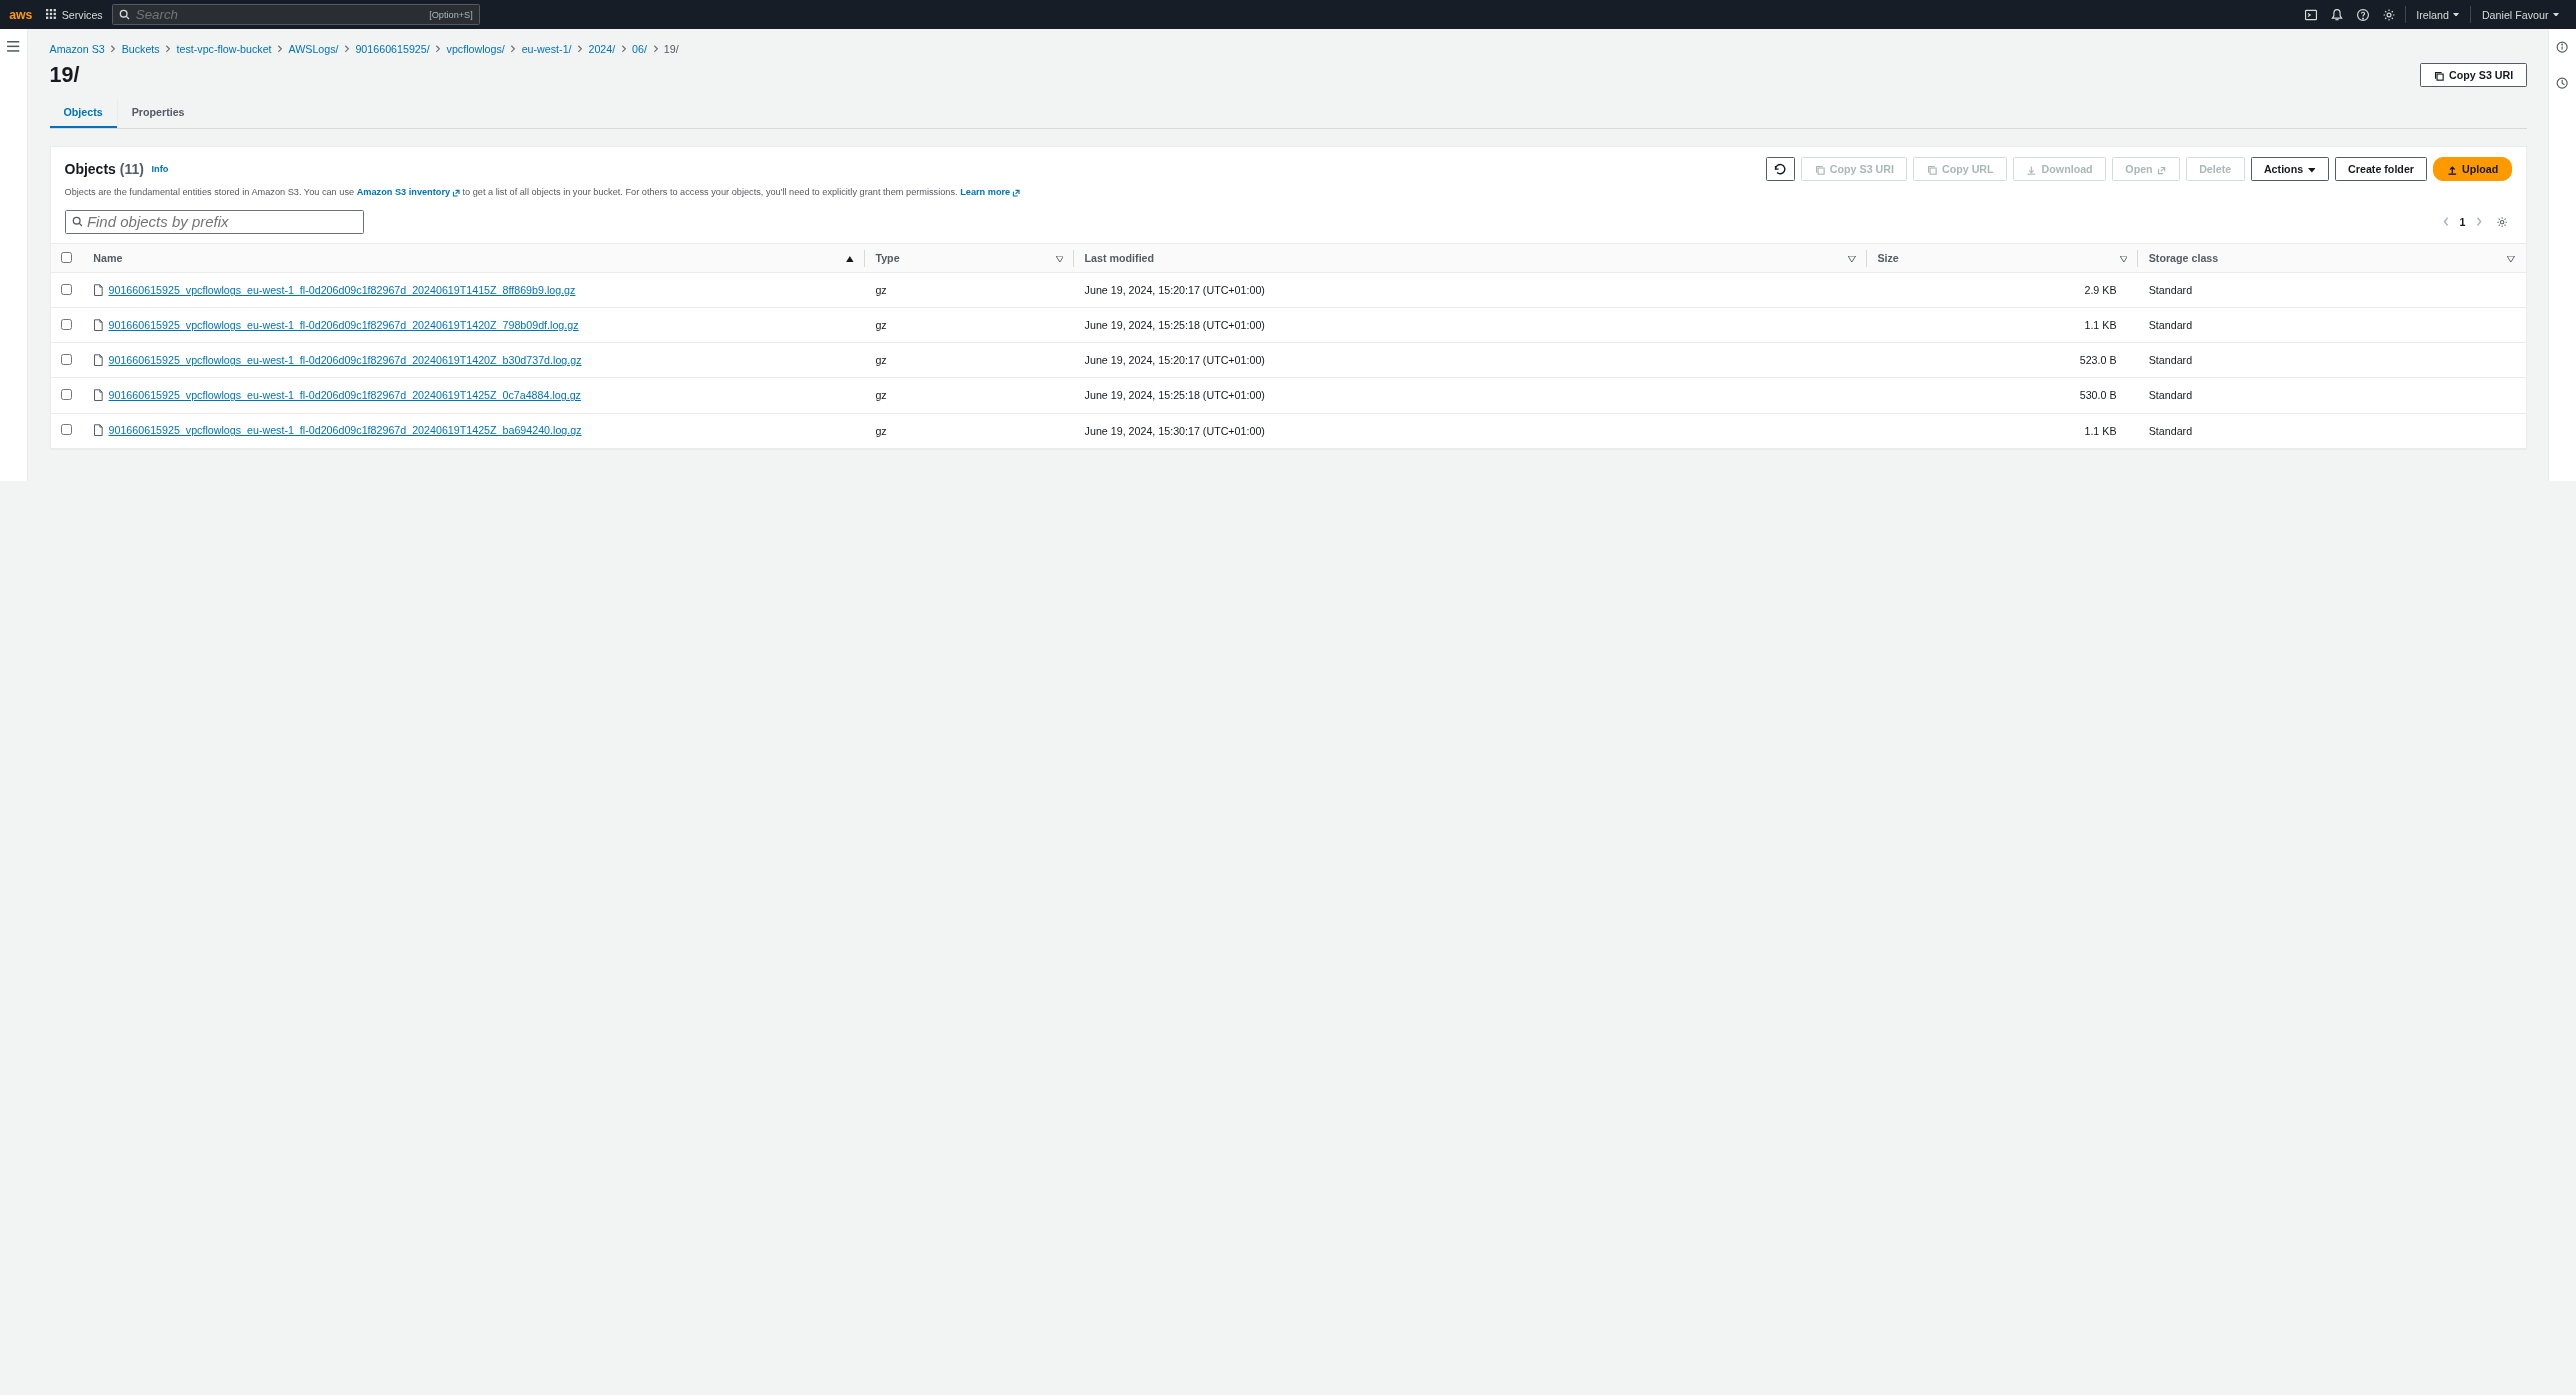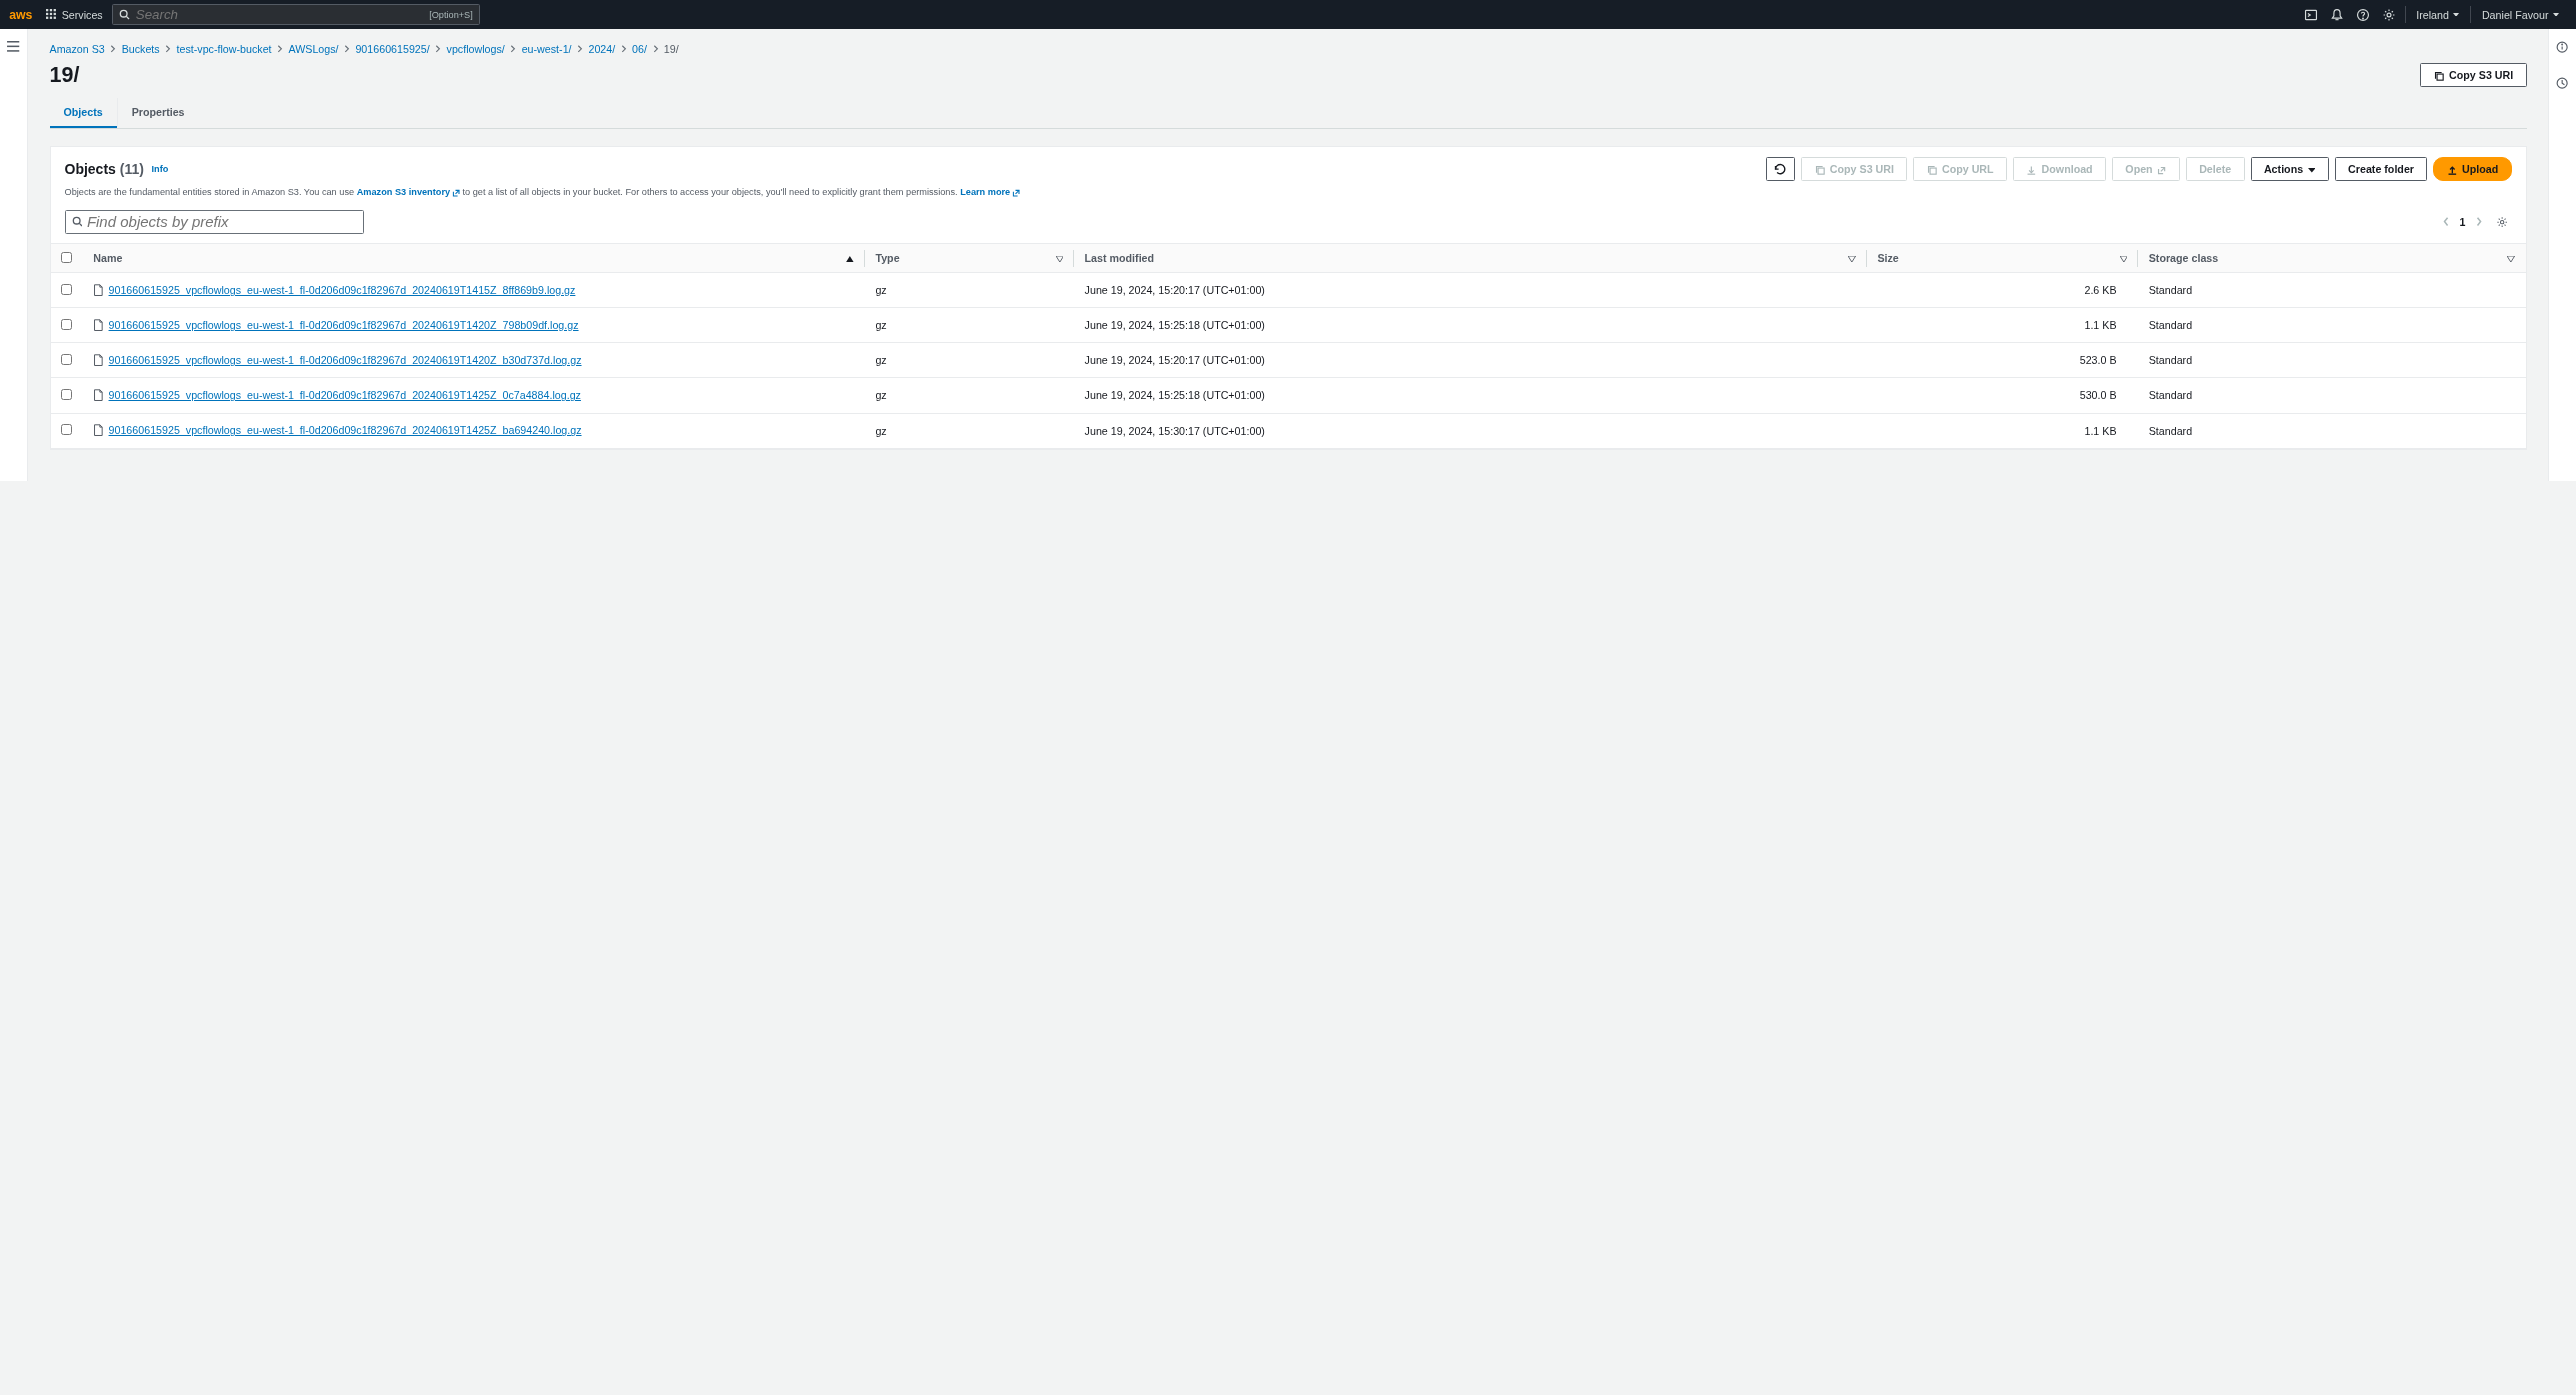--- a/index.html
+++ b/index.html
@@ -386,21 +386,21 @@
         </thead>
         <tbody id="tbody">
             <tr>
               <td class="check"><input type="checkbox" style=""></td>
               <td class="name-cell"><span class="file-icon"><svg width="10.7" height="12.3" viewBox="0 0 14 16" fill="none" stroke="#545b64" stroke-width="1.3">
                     <path d="M2 1 L9 1 L12 4 L12 15 L2 15 Z"></path>
                     <polyline points="9,1 9,4 12,4"></polyline>
                   </svg></span><a href="#">901660615925_vpcflowlogs_eu-west-1_fl-0d206d09c1f82967d_20240619T1415Z_8ff869b9.log.gz</a></td>
               <td>gz</td>
               <td>June 19, 2024, 15:20:17 (UTC+01:00)</td>
-              <td class="size">2.6 KB</td>
+              <td class="size">2.9 KB</td>
               <td>Standard</td>
             </tr>
             <tr>
               <td class="check"><input type="checkbox" style=""></td>
               <td class="name-cell"><span class="file-icon"><svg width="10.7" height="12.3" viewBox="0 0 14 16" fill="none" stroke="#545b64" stroke-width="1.3">
                     <path d="M2 1 L9 1 L12 4 L12 15 L2 15 Z"></path>
                     <polyline points="9,1 9,4 12,4"></polyline>
                   </svg></span><a href="#">901660615925_vpcflowlogs_eu-west-1_fl-0d206d09c1f82967d_20240619T1420Z_798b09df.log.gz</a></td>
               <td>gz</td>
               <td>June 19, 2024, 15:25:18 (UTC+01:00)</td>

